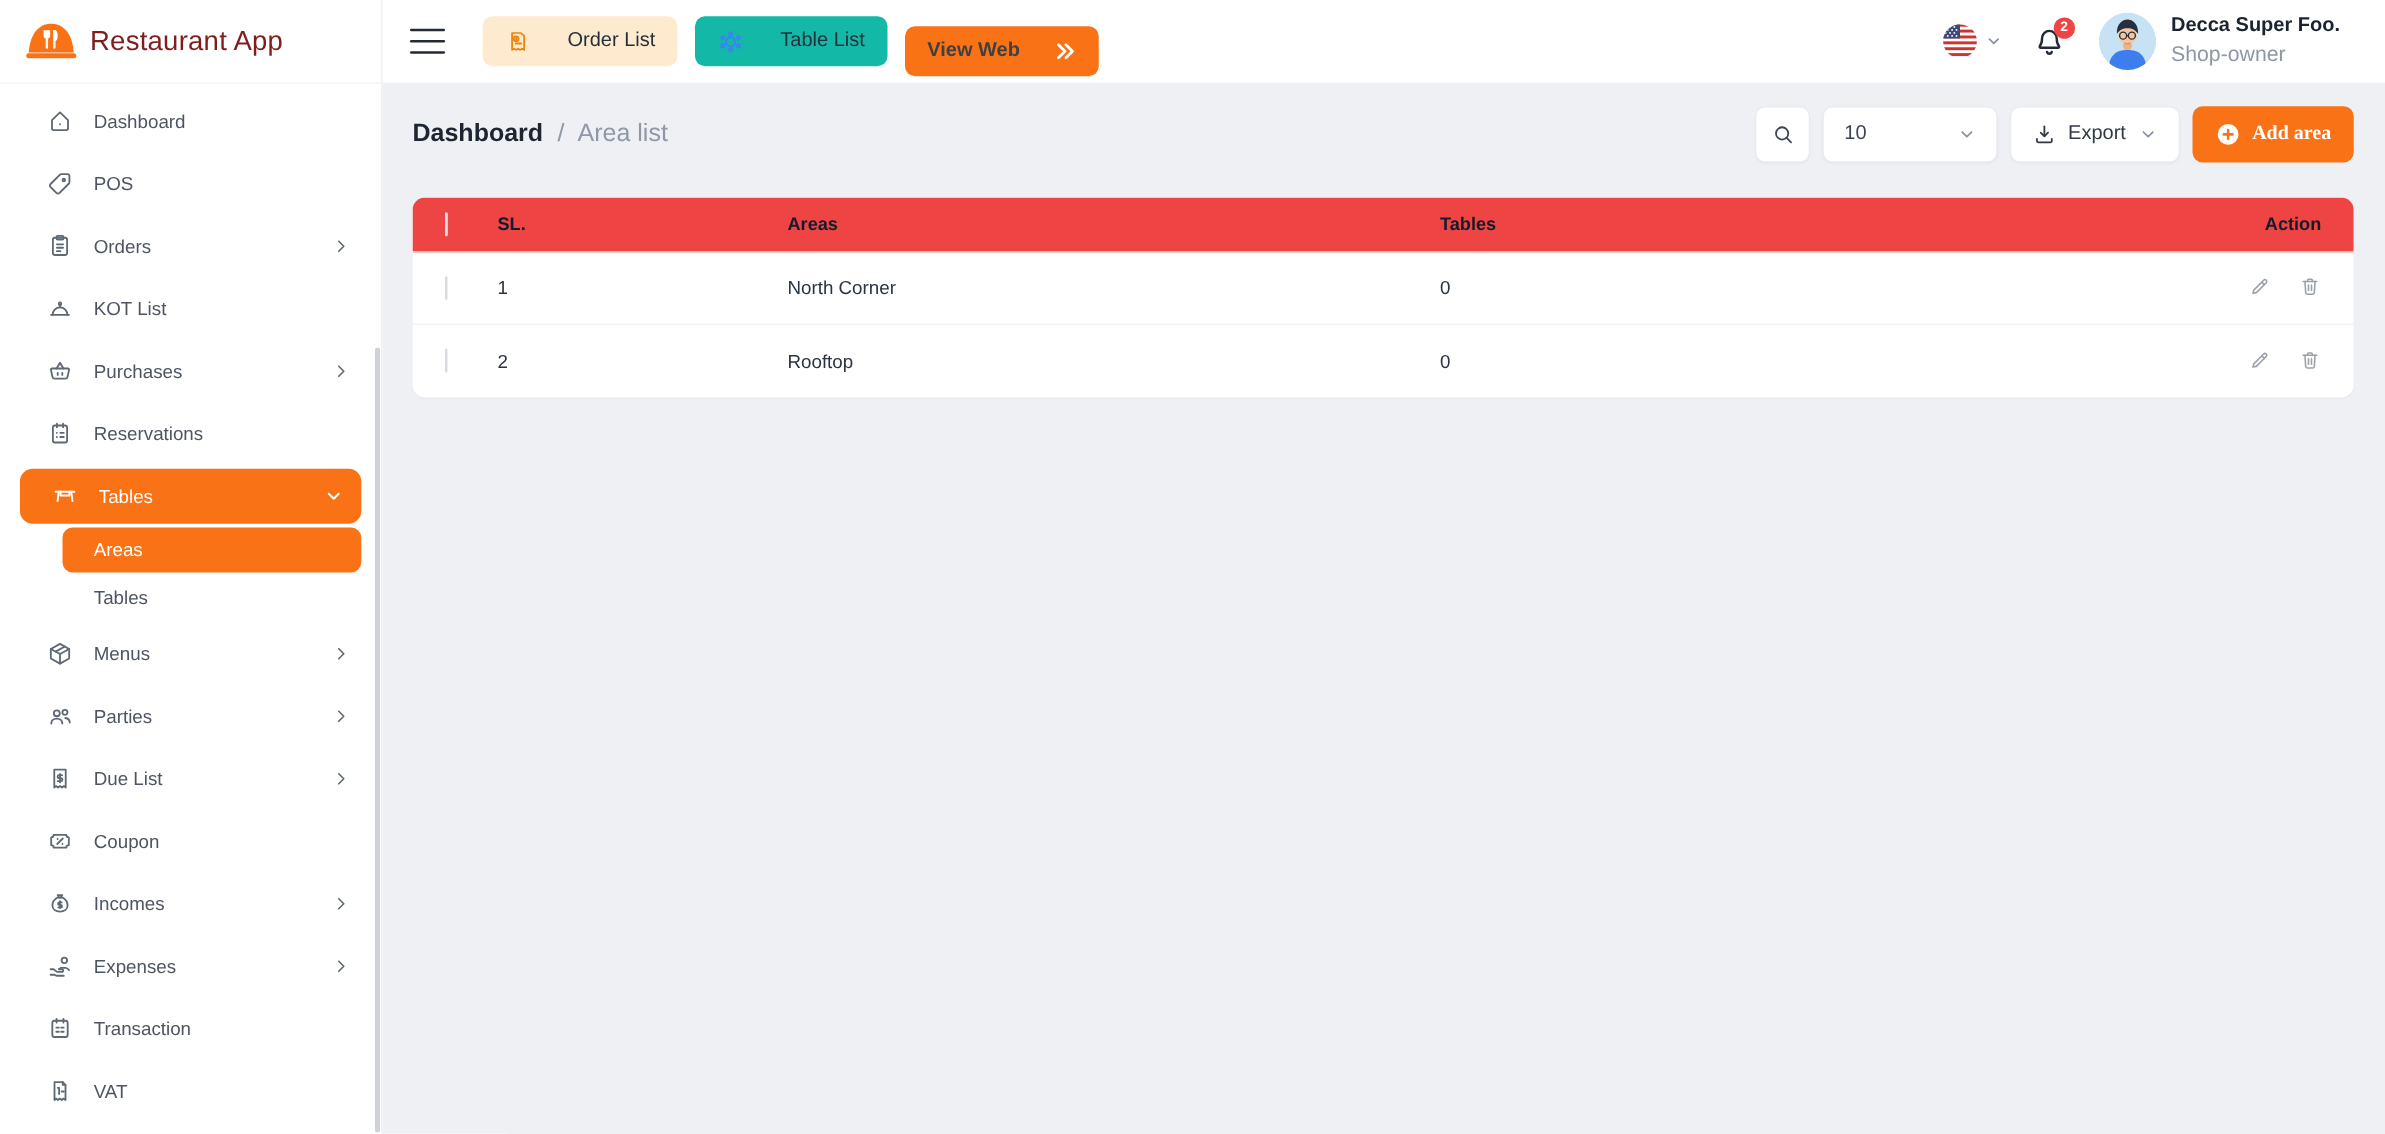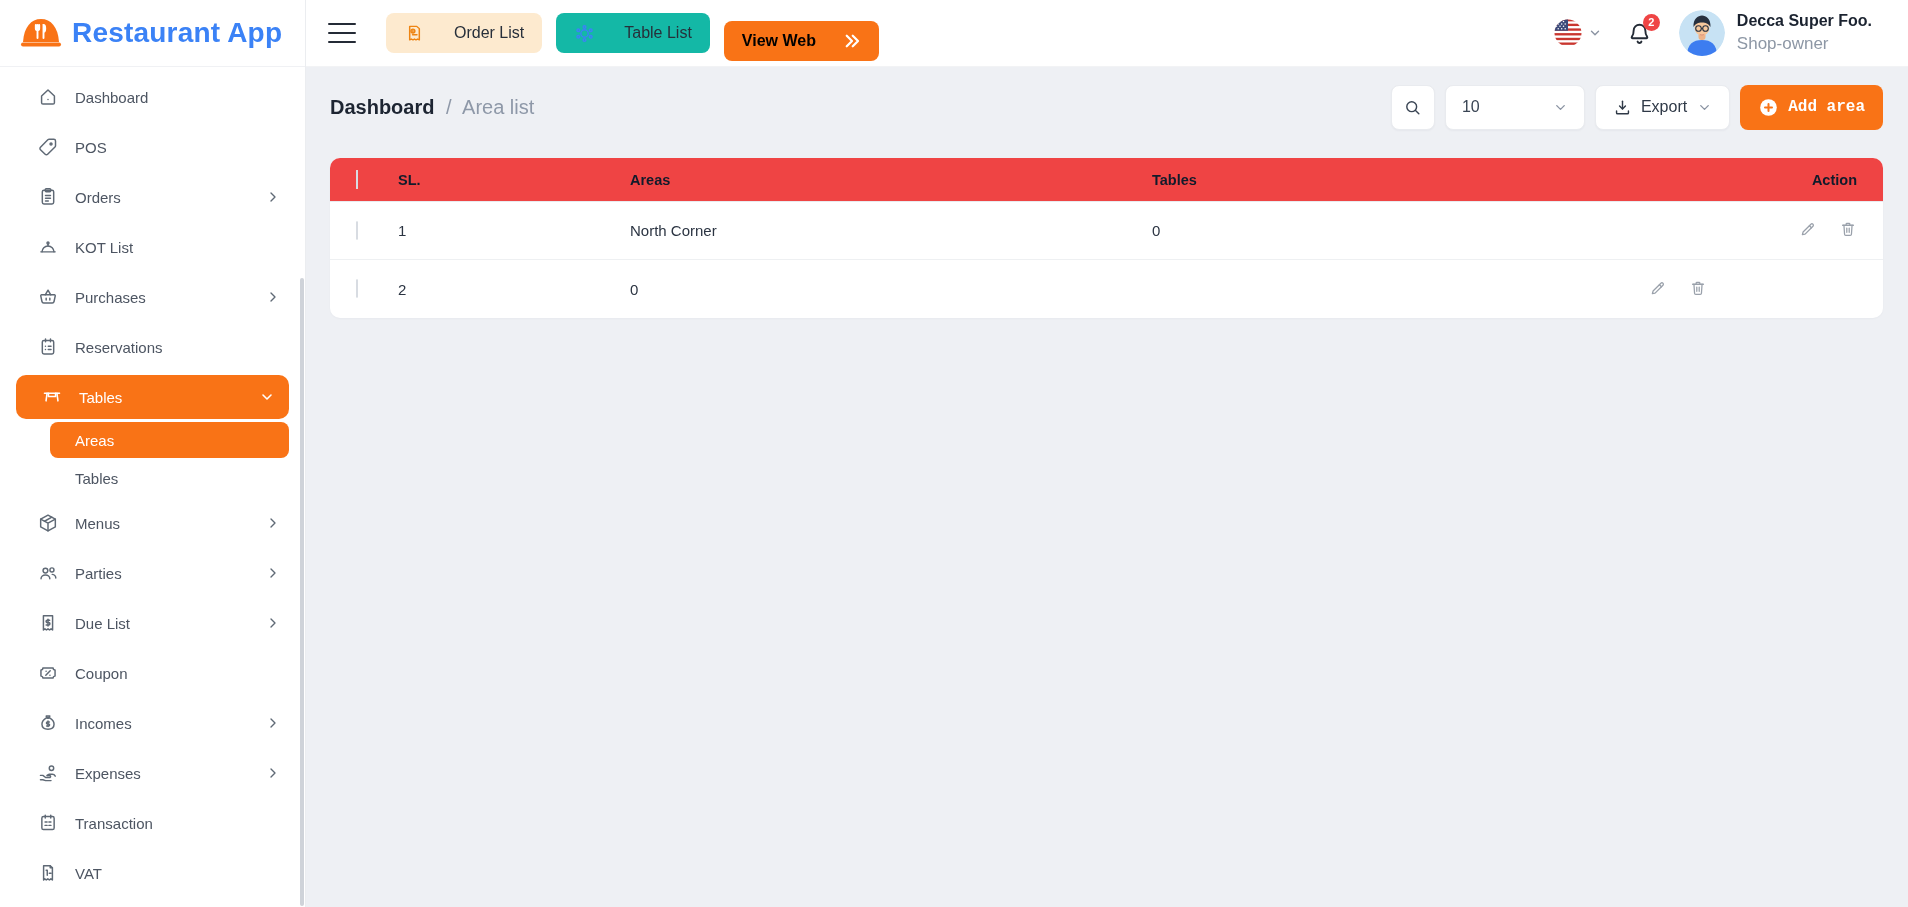--- a/index.html
+++ b/index.html
@@ -6,21 +6,21 @@
   html,body { width:1908px; height:907px; }
   body {
     font-family:"Liberation Sans", sans-serif;
     background:#ffffff; color:#2b3442;
     display:flex; overflow:hidden;
   }
   
   .sidebar { width:306px; min-width:306px; height:907px; background:#fff; border-right:1px solid #ebedf0; position:relative; }
   .logo-row { height:67px; display:flex; align-items:center; padding-left:20px; border-bottom:1px solid #f0f1f4; }
   .logo-mark { width:42px; height:34px; }
-  .logo-text { font-size:28px; font-weight:bold; color:#3b82f6; margin-left:10px; letter-spacing:.2px; }
+  .logo-text { font-size:22px; font-weight:normal; color:#7f1d1d; margin-left:10px; letter-spacing:.2px; }
   .menu { padding-top:5px; height:835px; overflow:hidden; }
   .side-item { height:50px; display:flex; align-items:center; padding:0 24px 0 37px; cursor:pointer; color:#4d5562; }
   .side-item .s-icon { width:22px; height:22px; color:#5f6975; display:flex; }
   .side-item .s-icon svg { width:22px; height:22px; }
   .side-item .s-label { font-size:15px; margin-left:16px; }
   .side-item .s-chev { margin-left:auto; display:flex; color:#5f6975; }
   .side-item .s-chev svg { width:16px; height:16px; }
   .side-item.active { height:44px; margin:3px 16px; border-radius:10px; background:var(--accent); color:#fff; padding:0 14px 0 25px; }
   .side-item.active .s-icon, .side-item.active .s-chev { color:#fff; }
   .sub-list { margin:2px 0 2px 0; }
@@ -31,21 +31,21 @@
   .main { flex:1; display:flex; flex-direction:column; height:907px; }
   .topbar { height:67px; min-height:67px; background:#fff; display:flex; align-items:center; padding:0 36px 0 22px; border-bottom:1px solid #f2f3f5; }
   .burger { width:28px; height:20px; display:flex; flex-direction:column; justify-content:space-between; cursor:pointer; margin-right:30px; }
   .burger span { display:block; height:2.4px; background:#242b36; border-radius:2px; }
   .chip-btn { height:40px; border:none; border-radius:8px; display:flex; align-items:center; padding:0 18px; font-size:16px; font-family:inherit; color:#272f3a; cursor:pointer; margin-right:14px;gap:19px; }
   .chip-btn svg { width:21px; height:21px; margin-right:10px; }
   .chip-order { background:#fdeacf; }
   .chip-order svg { color:#ee8412; }
   .chip-table { background:#14b8a6; }
   .chip-table svg { color:#3c82f6; }
-  .chip-viewweb { background:var(--accent); color:#000000; font-weight:bold;margin-top:16px; }
+  .chip-viewweb { background:var(--accent); color:#404040; font-weight:bold;margin-top:16px; }
   .chip-viewweb svg { width:18px; height:18px; margin:0 0 0 8px; }
   .top-right { margin-left:auto; display:flex; align-items:center; }
   .flag-wrap { display:flex; align-items:center; cursor:pointer; }
   .flag-wrap svg.flag { width:28px; height:28px; }
   .flag-wrap .chev { width:14px; height:14px; color:#8a93a2; margin-left:6px; display:flex; }
   .bell-wrap { position:relative; margin-left:24px; cursor:pointer; display:flex; }
   .bell-wrap svg { width:27px; height:27px; color:#242b36; }
   .badge { position:absolute; top:-6px; right:-7px; min-width:17px; height:17px; border-radius:9px; background:var(--badge); color:#fff; font-size:11px; font-weight:bold; display:flex; align-items:center; justify-content:center; padding:0 4px; }
   .avatar { width:46px; height:46px; border-radius:50%; margin-left:26px; overflow:hidden; cursor:pointer; }
   .user-block { margin-left:12px; cursor:pointer; }
@@ -60,21 +60,21 @@
   .bc-current { color:#8e98a8; }
   .head-controls { margin-left:auto; display:flex; align-items:center; }
   .ctl { background:#fff; border:1px solid #e9ebef; border-radius:8px; height:45px; display:flex; align-items:center; box-shadow:0 1px 2px rgba(20,30,50,.04); cursor:pointer; font-family:inherit; }
   .ctl-search { width:44px; justify-content:center; margin-right:10px; color:#3a4554; }
   .ctl-search svg { width:19px; height:19px; }
   .ctl-select { width:140px; padding:0 16px; margin-right:10px; font-size:16px; color:#3a4554; justify-content:space-between; }
   .ctl-select .chev, .ctl-export .chev { width:15px; height:15px; color:#8a93a2; display:flex; }
   .ctl-export { padding:0 17px; margin-right:10px; font-size:16px; color:#2f3947; }
   .ctl-export svg.dl { width:19px; height:19px; margin-right:9px; color:#2f3947; }
   .ctl-export .chev { margin-left:10px; }
-  .btn-add { height:45px; border:none; border-radius:8px; background:var(--accent); color:#fff; font-size:16px; font-weight:bold; display:flex; align-items:center; padding:0 18px; cursor:pointer; font-family:Liberation Mono, monospace; }
+  .btn-add { height:45px; border:none; border-radius:8px; background:var(--accent); color:#fff; font-size:16px; font-weight:bold; display:flex; align-items:center; padding:0 18px; cursor:pointer; font-family:Liberation Serif, serif; }
   .btn-add svg { width:21px; height:21px; margin-right:9px; }
   
   .card { margin-top:28px; background:#fff; border-radius:10px; box-shadow:0 1px 2px rgba(20,30,50,.03); overflow:hidden; }
   .tr { display:grid; grid-template-columns:68px 232px 522px auto 150px; align-items:center; }
   .thead { height:44px; background:#ef4444; border-bottom:1px solid #e9ebef; }
   .thead .th { font-size:14.5px; font-weight:bold; color:#111b2b; }
   .tbody .tr { height:58px; border-bottom:1px solid #eef0f2; }
   .tbody .tr:last-child { border-bottom:none; }
   .td, .th { font-size:15px; color:#2b3442; }
   .cell-check { padding-left:26px; }
@@ -485,20 +485,21 @@
                     <path d="M9.5 7V5.6a1.1 1.1 0 0 1 1.1-1.1h2.8a1.1 1.1 0 0 1 1.1 1.1V7"></path>
                     <path d="M6.6 7l.8 12a1.6 1.6 0 0 0 1.6 1.5h6a1.6 1.6 0 0 0 1.6-1.5l.8-12"></path>
                     <path d="M10.4 10.8v5.6M13.6 10.8v5.6"></path>
                   </svg></span>
               </button>
             </div>
           </div>
           <div class="tr">
             <div class="cell-check"><span class="checkbox"></span></div>
             <div class="td">2</div>
+            <div class="td">Rooftop</div>
             <div class="td">0</div>
             <div class="cell-action">
               <button class="icon-btn">
                 <span><svg viewBox="0 0 24 24" fill="none" stroke="currentColor" stroke-width="1.7" stroke-linecap="round" stroke-linejoin="round">
                     <path d="M4.5 19.5l.9-3.4L15.9 5.6a1.9 1.9 0 0 1 2.7 2.7L8.1 18.8l-3.6.7z"></path>
                     <path d="M13.9 7.6l2.7 2.7"></path>
                   </svg></span>
               </button>
               <button class="icon-btn">
                 <span><svg viewBox="0 0 24 24" fill="none" stroke="currentColor" stroke-width="1.7" stroke-linecap="round" stroke-linejoin="round">

